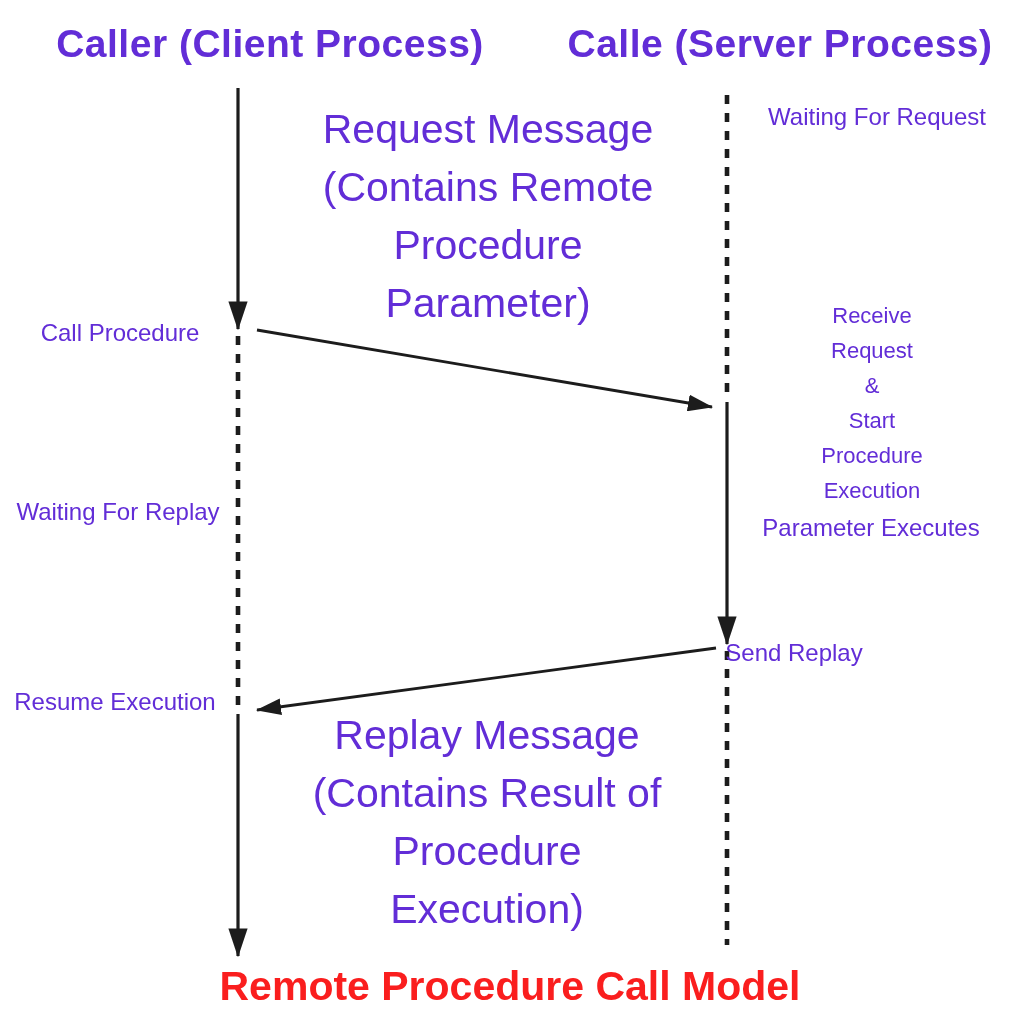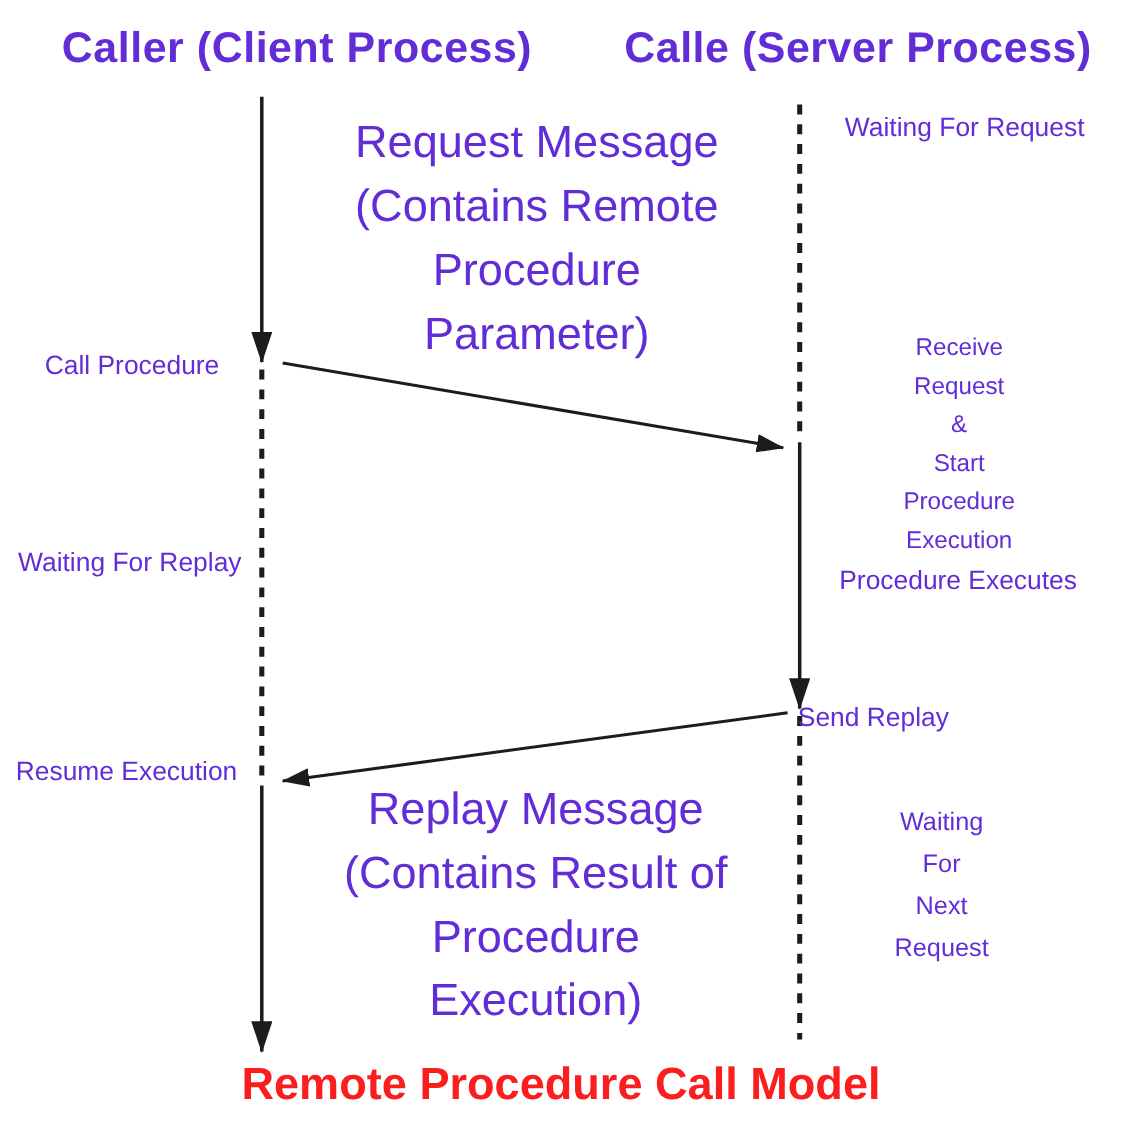--- a/index.html
+++ b/index.html
@@ -102,24 +102,22 @@
     <line class="msg-arrow" x1="257" y1="330" x2="712" y2="407" marker-end="url(#ah)"></line>
     <line class="msg-arrow" x1="716" y1="648" x2="257" y2="710" marker-end="url(#ah)"></line>
   </svg>
 
   <div class="label header" style="left:270px; top:44px;">Caller (Client Process)</div>
   <div class="label header" style="left:780px; top:44px;">Calle (Server Process)</div>
 
   <div class="label event-label" style="left:877px; top:117px;">Waiting For Request</div>
   <div class="label event-label-small" style="left:872px; top:403px;">Receive Request &amp;
 Start Procedure Execution</div>
-  <div class="label event-label" style="left:871px; top:528px;">Procedure Executes</div>
+  <div class="label event-label" style="left:871px; top:528px;">Parameter Executes</div>
   <div class="label event-label" style="left:794px; top:653px;">Send Replay</div>
-  <div class="label event-label-two-line" style="left:856px; top:804px;">Waiting For Next
-Request</div>
 
   <div class="label event-label" style="left:120px; top:323px;margin-top:10px;">Call Procedure</div>
   <div class="label event-label" style="left:118px; top:512px;">Waiting For Replay</div>
   <div class="label event-label" style="left:115px; top:702px;">Resume Execution</div>
 
   <div class="label message-block" style="left:488px; top:216px;">Request Message
 (Contains Remote
 Procedure Parameter)</div>
   <div class="label message-block" style="left:487px; top:822px;">Replay Message
 (Contains Result of

